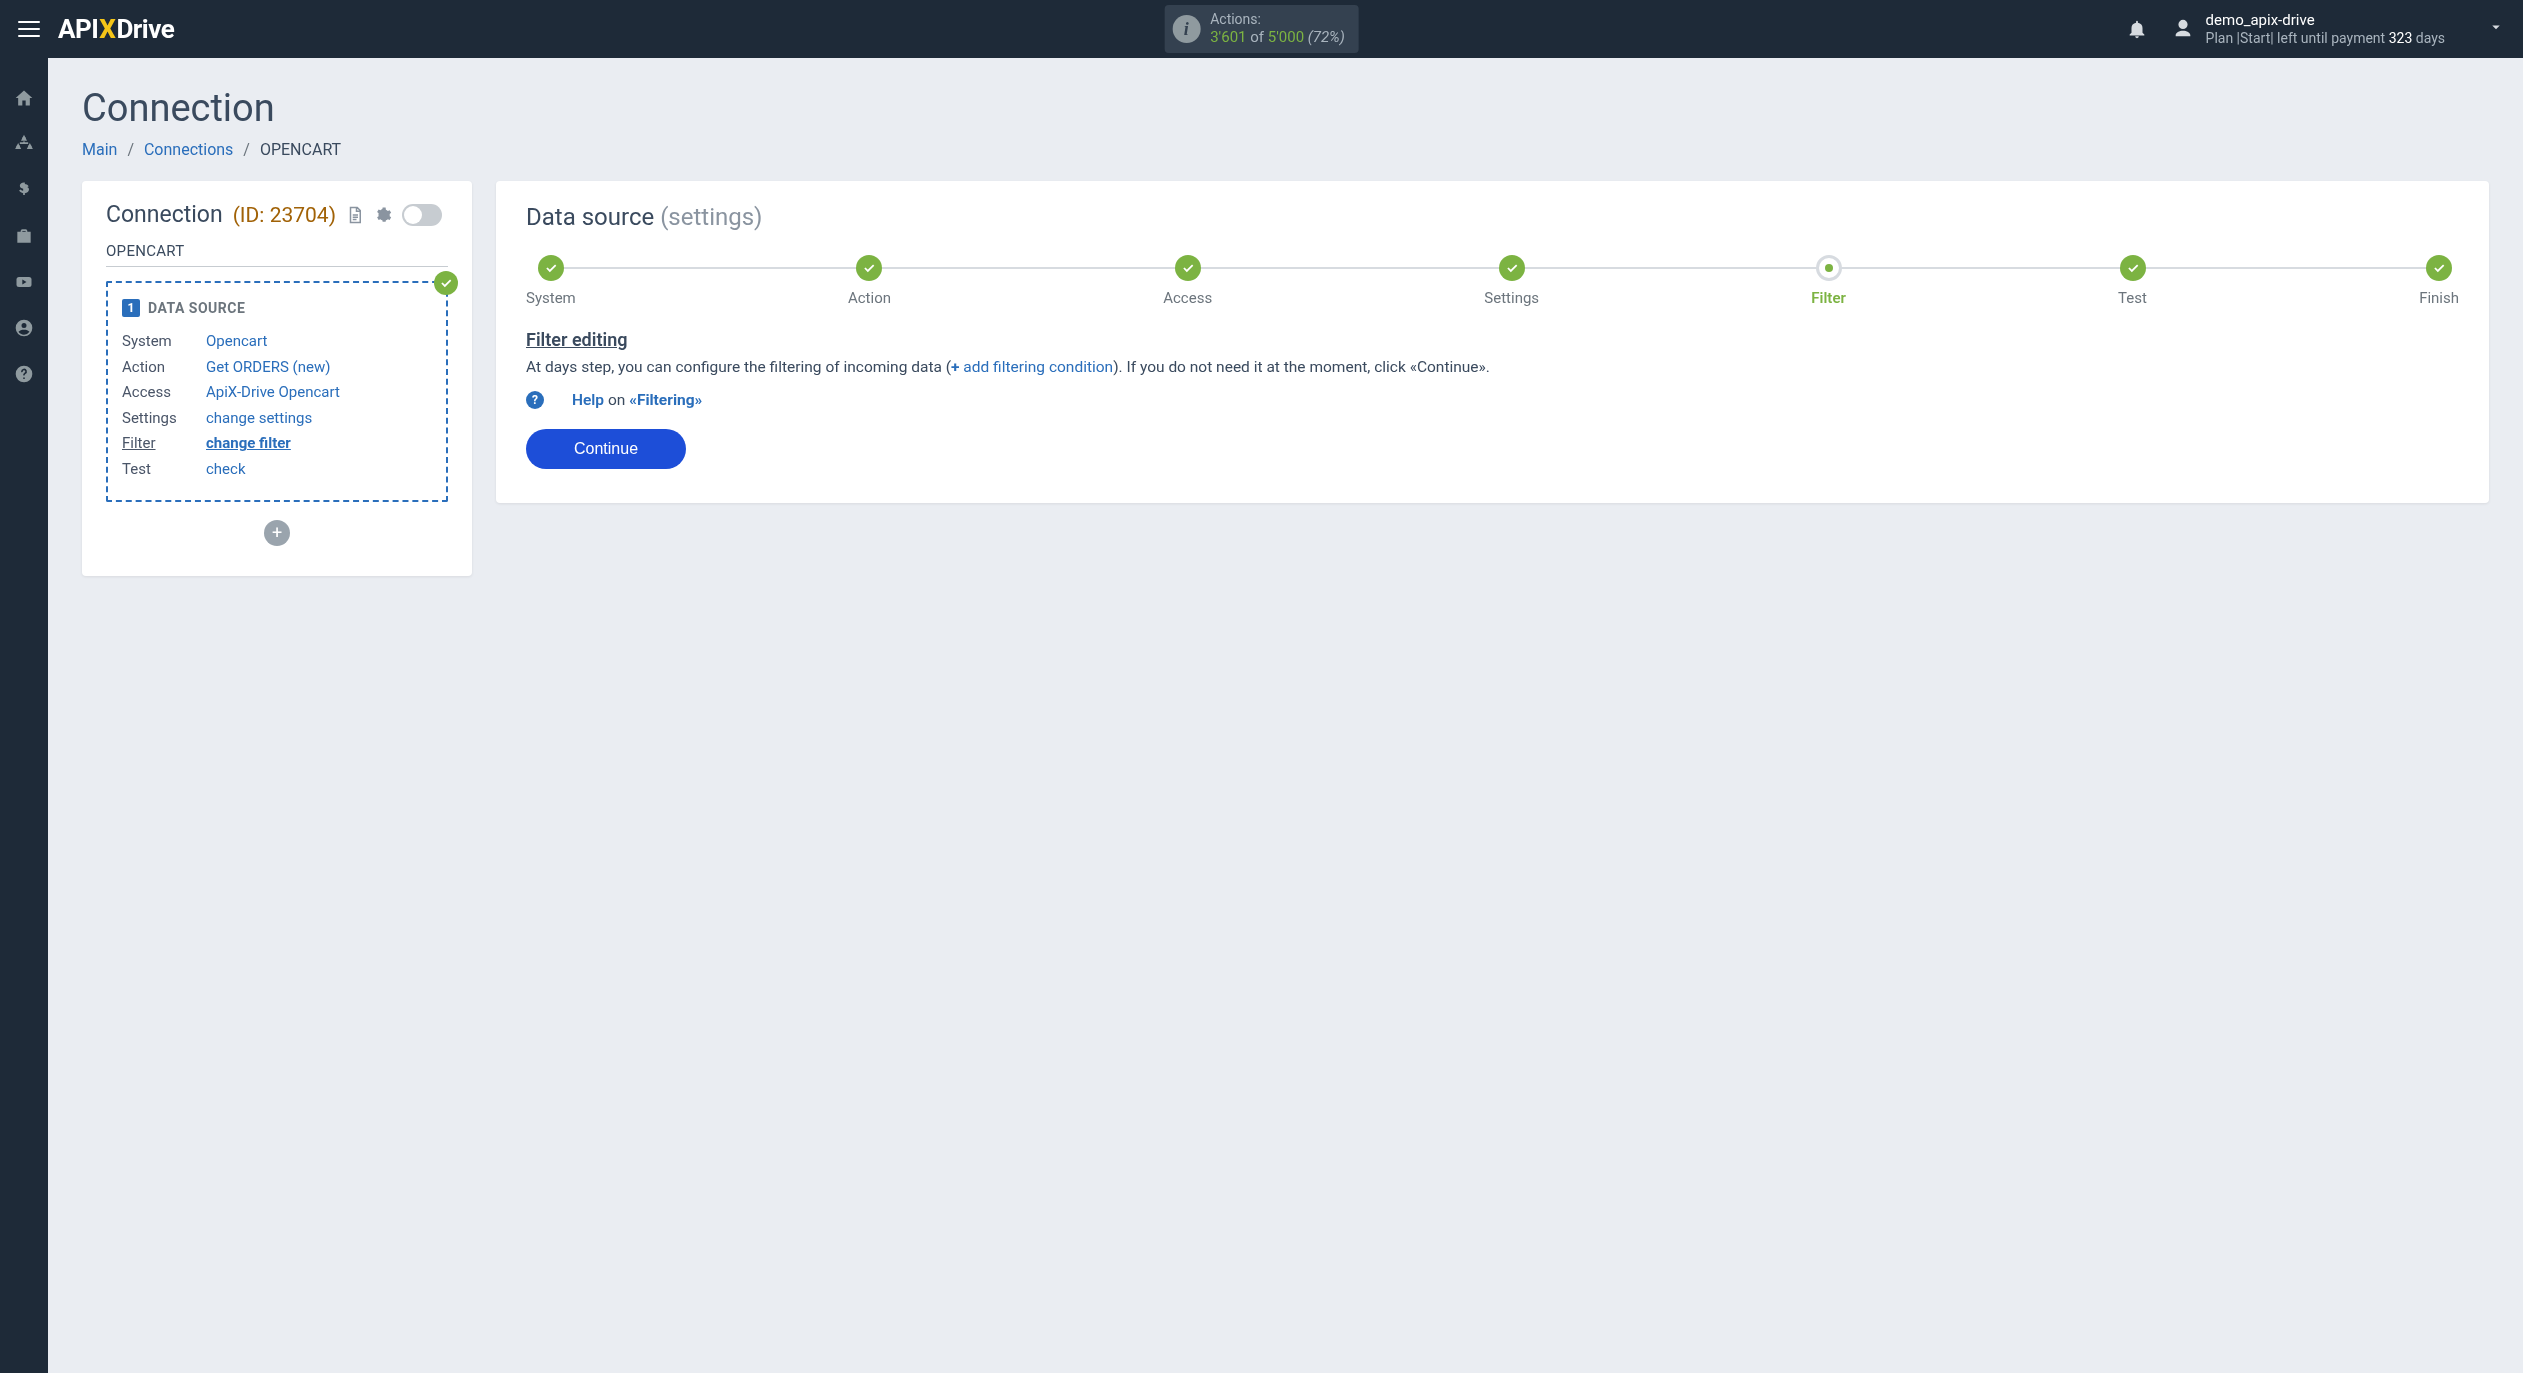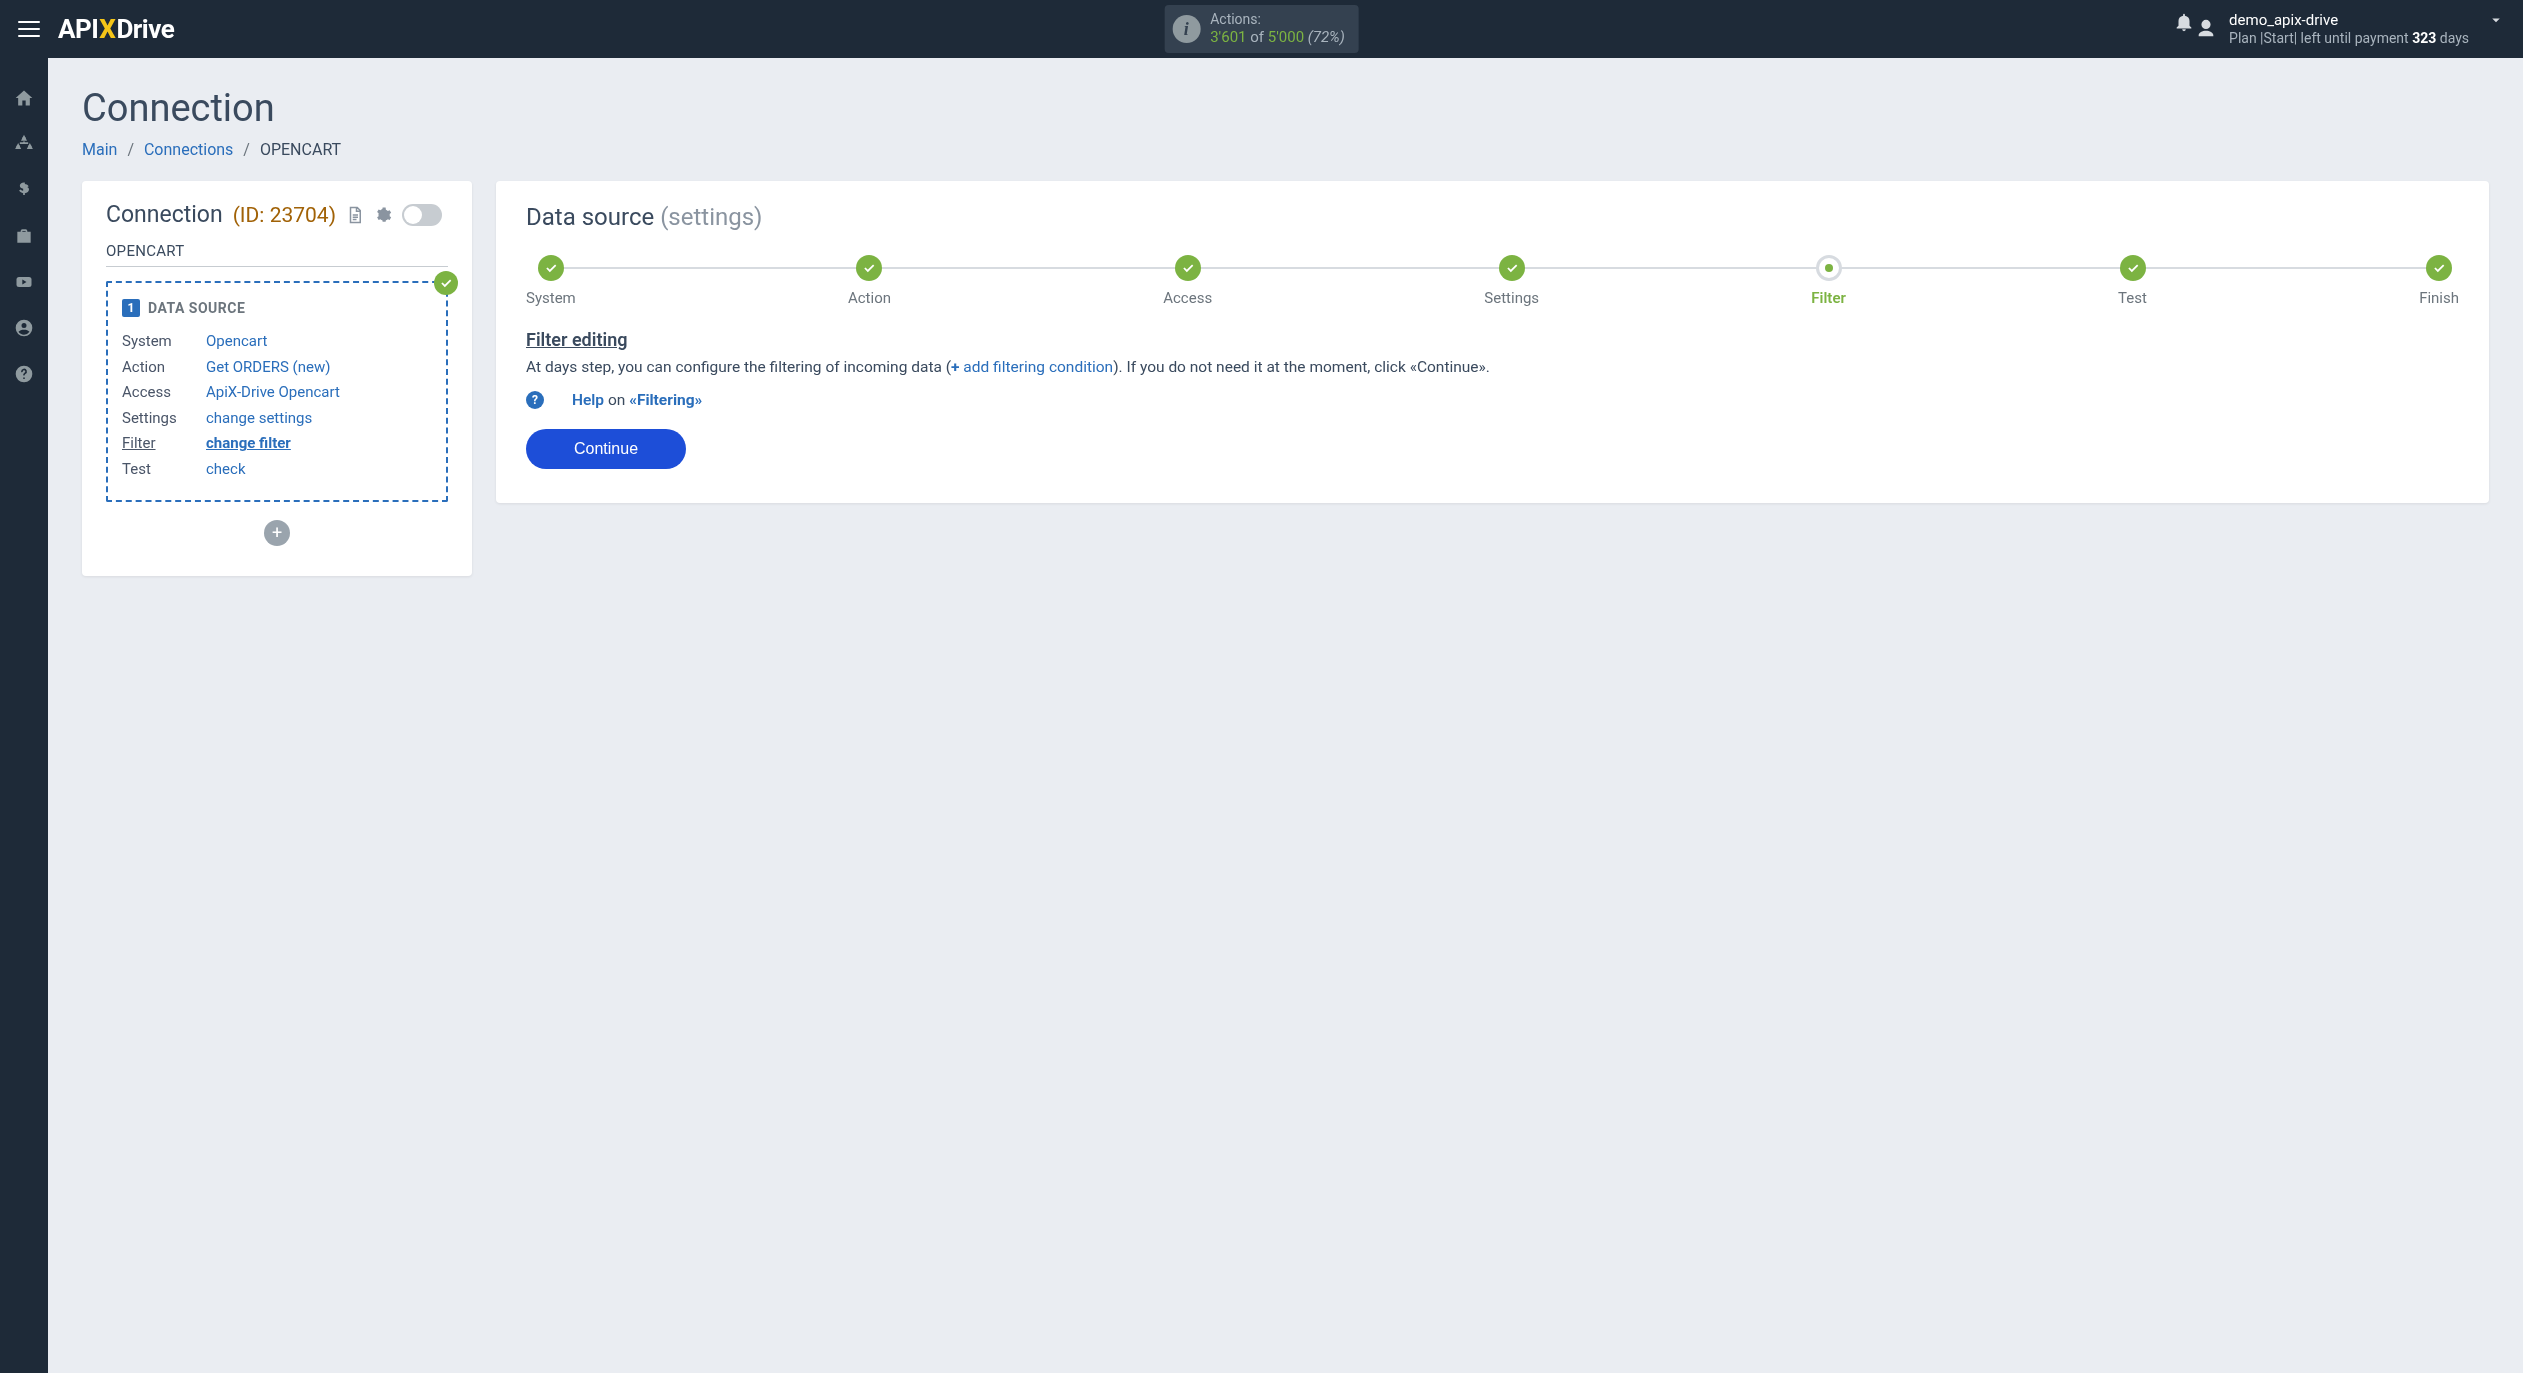--- a/index.html
+++ b/index.html
@@ -14,27 +14,27 @@
 .logo .x { color: #f5c518; font-weight: 800; padding: 0 1px; }
 .logo .drive { color: #fff; }
 .top-center { position: absolute; left: 50%; transform: translateX(-50%); display: flex; align-items: center; background: #344150; border-radius: 4px; padding: 6px 14px 6px 8px; font-size: 15px; }
 .info-circle { width: 28px; height: 28px; border-radius: 50%; background: #8f9a9f; color: #344150; display: inline-flex; align-items: center; justify-content: center; font-style: italic; font-weight: 700; font-family: Georgia, serif; margin-right: 10px; font-size: 18px; }
 .actions-col { display: flex; flex-direction: column; line-height: 1.25; }
 .actions-label { color: #a9b4be; font-size: 14px; }
 .actions-values .used { color: #7cb342; }
 .actions-values .of { color: #a9b4be; }
 .actions-values .limit { color: #7cb342; }
 .actions-values .pct { color: #a9b4be; font-style: italic; }
-.top-right { margin-left: auto; display: flex; }
+.top-right { margin-left: auto; display: flex; align-items: center; gap: 24px; }
 .bell-icon, .user-icon { width: 22px; height: 22px; fill: #d7dbe0; }
 .user-block { display: flex; align-items: center; gap: 12px; }
 .user-text { display: flex; flex-direction: column; line-height: 1.25; }
 .user-name { color: #fff; font-size: 15px; }
 .user-plan { color: #a9b4be; font-size: 14px; }
-.user-plan .days-n { color: #fff; font-weight: 700; }
+.user-plan .days-n { color: #fff; font-weight: 400; }
 .chevron-down { margin-left: 18px; }
 .chevron-down svg { width: 18px; height: 18px; fill: #d7dbe0; }
 
 
 .app { display: flex; min-height: calc(100vh - 58px); }
 .sidebar { width: 48px; background: #1e2a38; display: flex; flex-direction: column; align-items: center; padding-top: 30px; gap: 26px; }
 .sidebar .side-icon { width: 20px; height: 20px; fill: #8f9a9f; cursor: pointer; }
 .main { flex: 1; padding: 28px 34px; }
 
 

